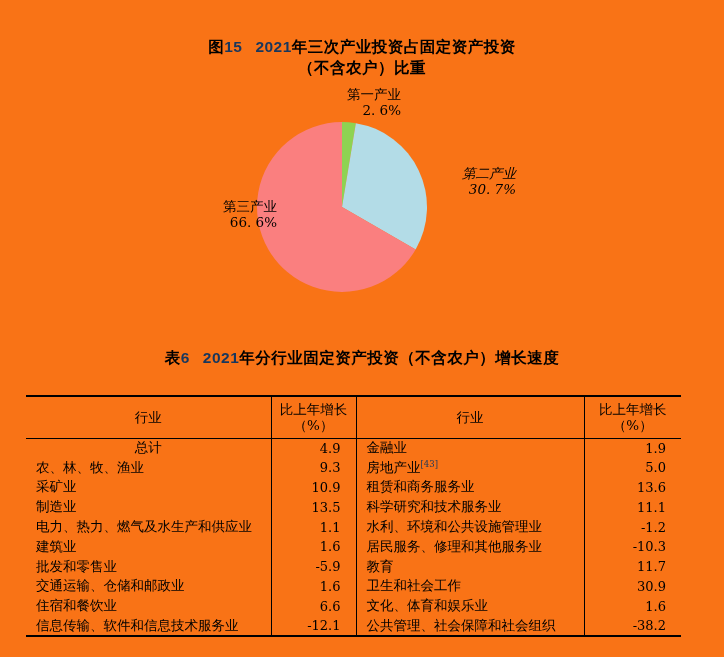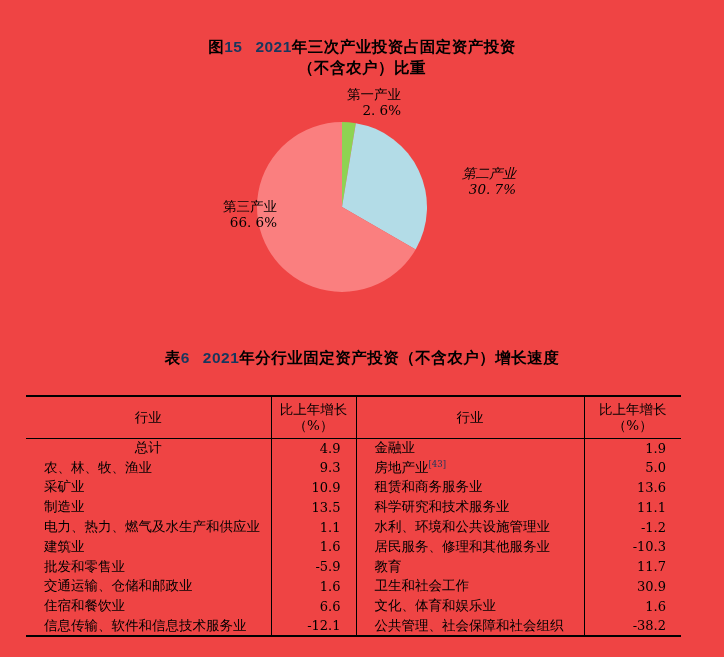--- a/index.html
+++ b/index.html
@@ -1,17 +1,17 @@
 <!DOCTYPE html>
 <html><head>
 <meta charset="utf-8">
 <style>
   html,body { margin:0; padding:0; background:#ffffff; }
   .page {
-    position:relative; width:724px; height:657px; background:#ef4444;
+    position:relative; width:724px; height:657px; background:#f97316;
     font-family:"DejaVu Serif","Liberation Serif",serif; color:#000; overflow:hidden;
   }
   
   .fig-title {
     position:absolute; top:36px; left:0; width:724px; text-align:center;
     font-family:"Liberation Sans","DejaVu Sans",sans-serif;
     font-weight:bold; font-size:15.5px; line-height:21px; letter-spacing:0.5px;
   }
   .tbl-title {
     position:absolute; top:348px; left:0; width:724px; text-align:center;
@@ -36,21 +36,21 @@
     border-top:2.5px solid #000; border-bottom:2.5px solid #000;
     font-size:13.5px;
   }
   .tbl th, .tbl td { padding:0; font-weight:normal; }
   .tbl thead tr { height:42px; }
   .tbl thead th {
     border-bottom:1.5px solid #000; text-align:center; vertical-align:middle; line-height:16px;
   }
   .c1, .c2, .c3 { border-right:1px solid #000; }
   .tbl tbody tr { height:19.8px; }
-  .tbl td.lab { text-align:left; padding-left:18px; overflow:hidden; white-space:nowrap; }
+  .tbl td.lab { text-align:left; padding-left:10px; overflow:hidden; white-space:nowrap; }
   .tbl td.ctr { text-align:center; padding-left:0; }
   .tbl td.val { text-align:right; padding-right:15px; font-size:13px; }
   .tbl sup { font-size:8.5px; color:#17375E; line-height:0; }
 </style>
 </head>
 <body>
 
 <div class="page">
 
   <div class="fig-title">

